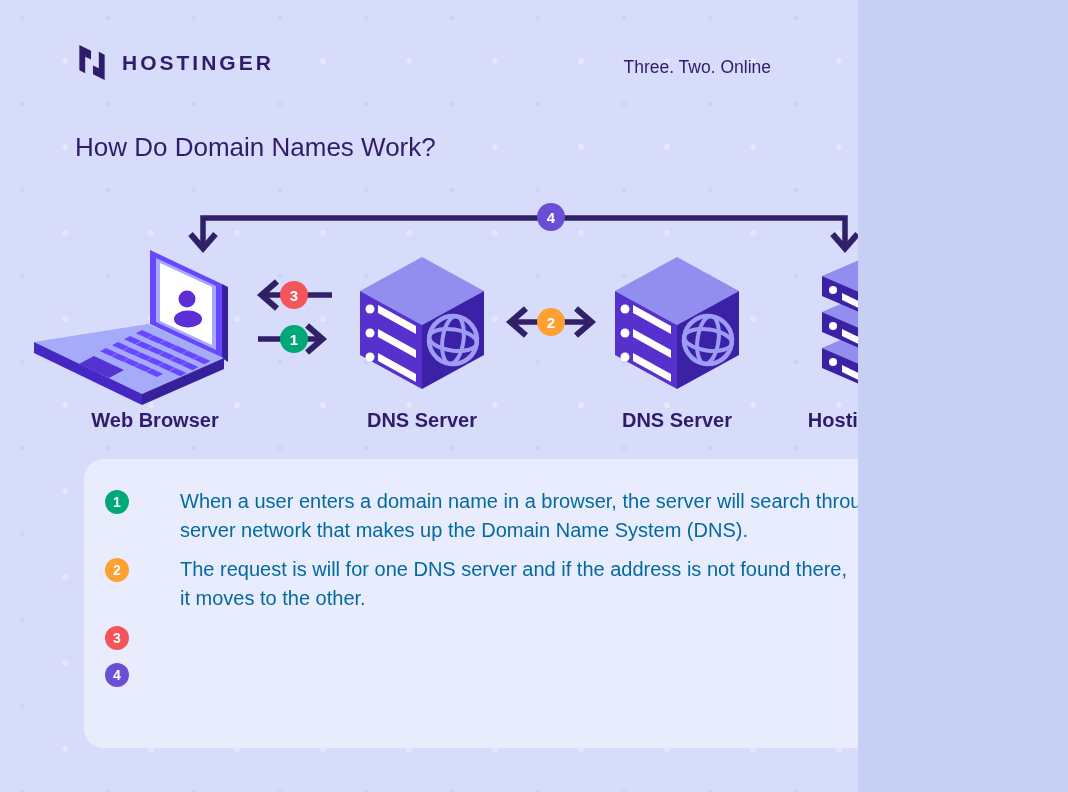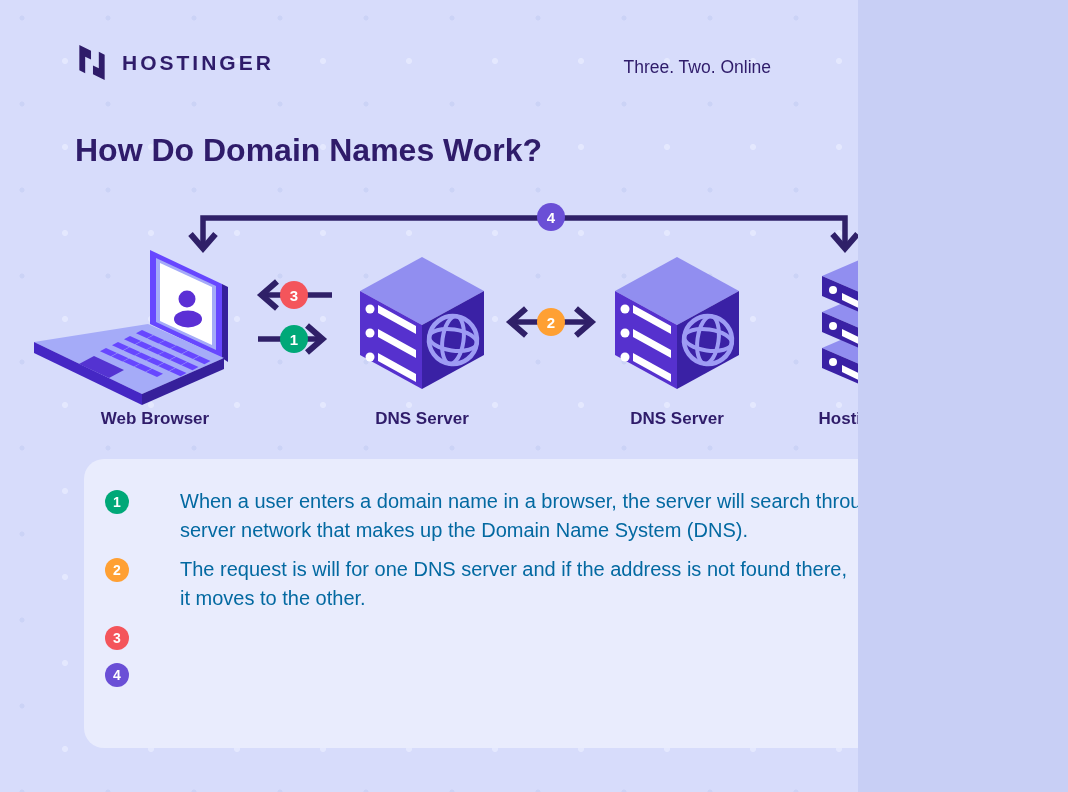--- a/index.html
+++ b/index.html
@@ -10,23 +10,23 @@
       radial-gradient(circle,#E4E8FE 2.6px,transparent 3.4px),
       radial-gradient(circle,#CBD3F6 2.1px,transparent 2.9px);
     background-size:86px 86px,86px 86px;
     background-position:22px 18px,65px 61px;
     font-family:"Liberation Sans","DejaVu Sans",sans-serif;
     color:#2F1C6A;
   }
   .brand{position:absolute;left:75px;top:44px;display:flex;align-items:center;gap:13px;}
   .brand-name{font-size:21px;font-weight:bold;letter-spacing:3px;color:#2F1C6A;}
   .tagline{position:absolute;right:87px;top:57px;font-size:17.5px;font-weight:normal;color:#2F1C6A;}
-  .title{position:absolute;left:75px;top:132px;margin:0;font-size:32px;font-weight:bold;color:#2F1C6A;}
+  .title{position:absolute;left:75px;top:132px;margin:0;font-size:26px;font-weight:normal;color:#2F1C6A;}
   .art{position:absolute;left:0;top:0;width:1068px;height:792px;pointer-events:none;}
-  .node-label{position:absolute;top:409px;width:220px;text-align:center;font-size:17px;font-weight:bold;color:#2F1C6A;}
+  .node-label{position:absolute;top:409px;width:220px;text-align:center;font-size:20px;font-weight:bold;color:#2F1C6A;}
   .nl-0{left:45px;}.nl-1{left:312px;}.nl-2{left:567px;}.nl-3{left:769px;}
   .badge{position:absolute;width:28px;height:28px;border-radius:50%;color:#fff;font-weight:bold;
          font-size:15px;display:flex;align-items:center;justify-content:center;line-height:1;}
   .b1{left:280px;top:325px;}.b2{left:537px;top:308px;}.b3{left:280px;top:281px;}.b4{left:537px;top:203px;}
   .g{background:#00A878;}.o{background:#FFA033;}.r{background:#F4555B;}.p{background:#6A4FD6;}
   .panel{position:absolute;left:84px;top:459px;width:902px;height:289px;background:#E9ECFD;
          border-radius:20px;box-sizing:border-box;padding:28px 26px 0 21px;}
   .step{display:flex;gap:13px;margin-bottom:10px;align-items:flex-start;}
   .dot{flex:0 0 24px;width:24px;height:24px;border-radius:50%;color:#fff;font-weight:bold;font-size:14px;
        display:flex;align-items:center;justify-content:center;margin-top:3px;line-height:1;}

